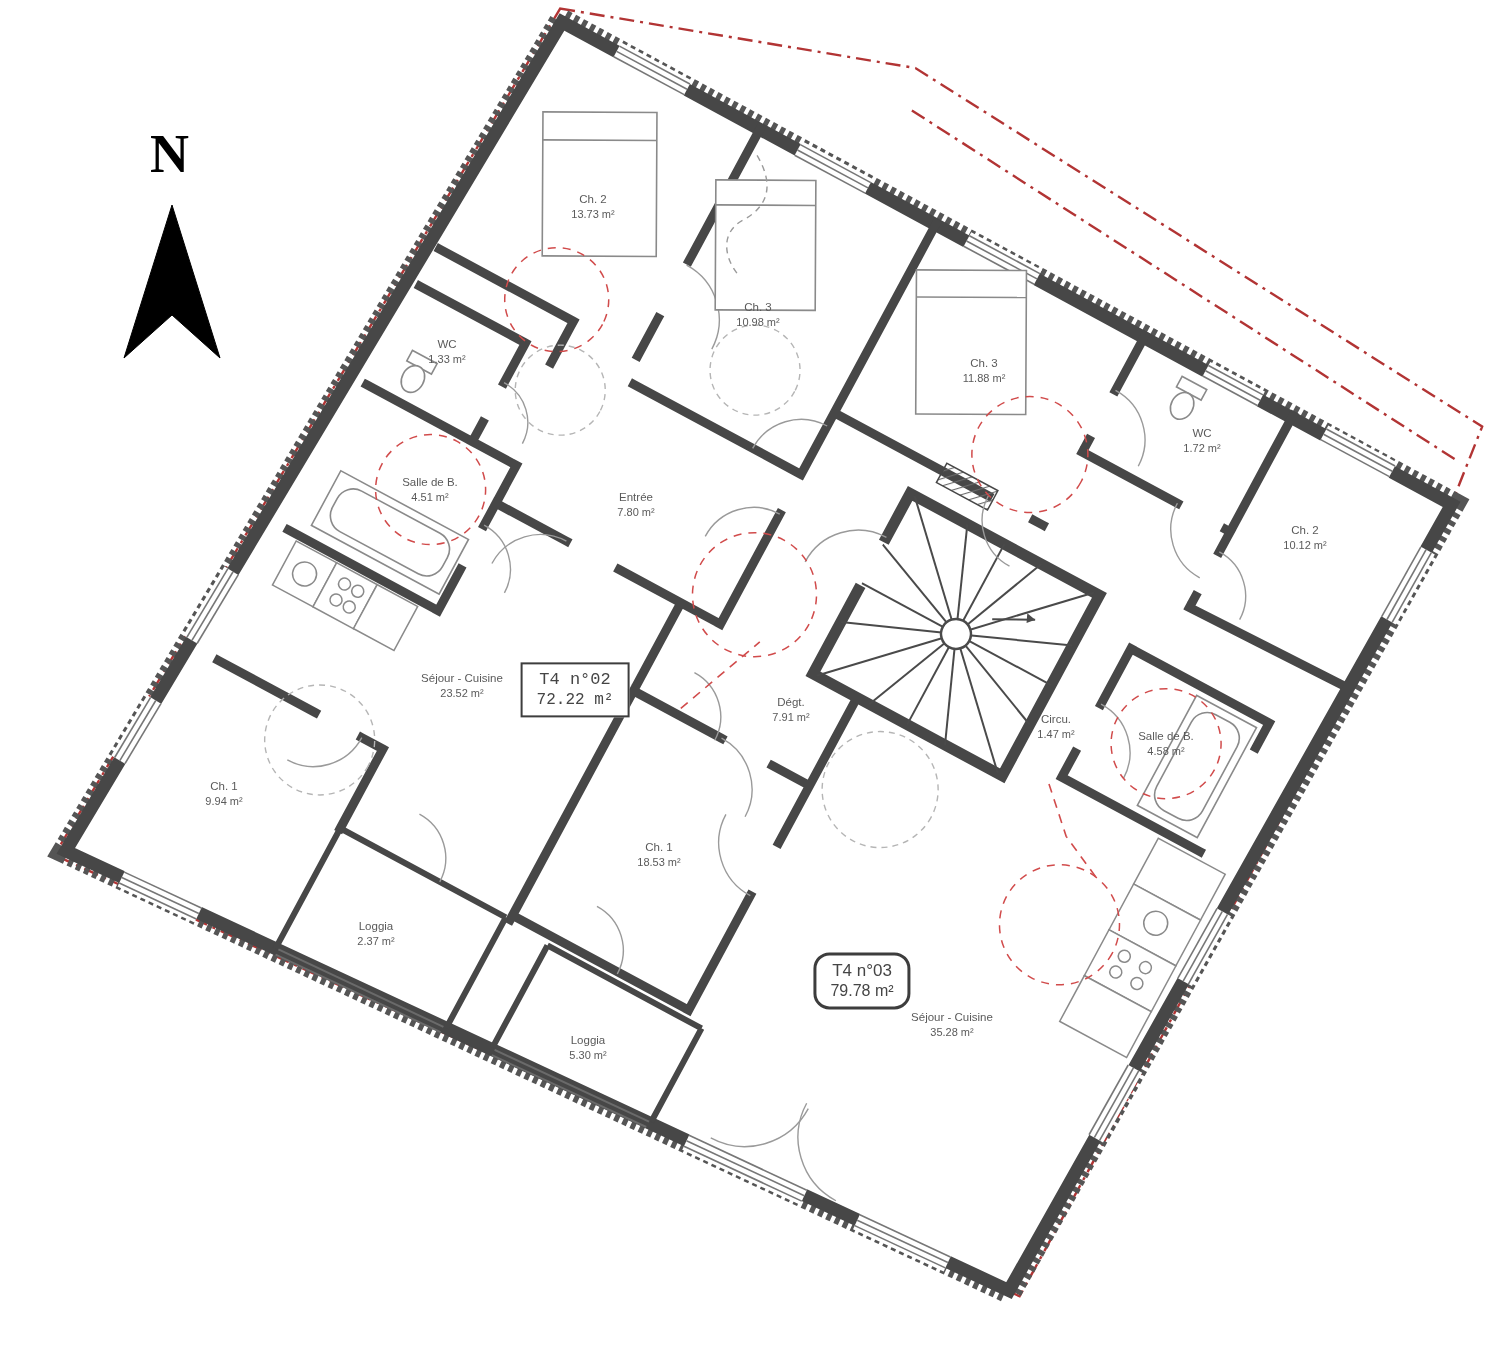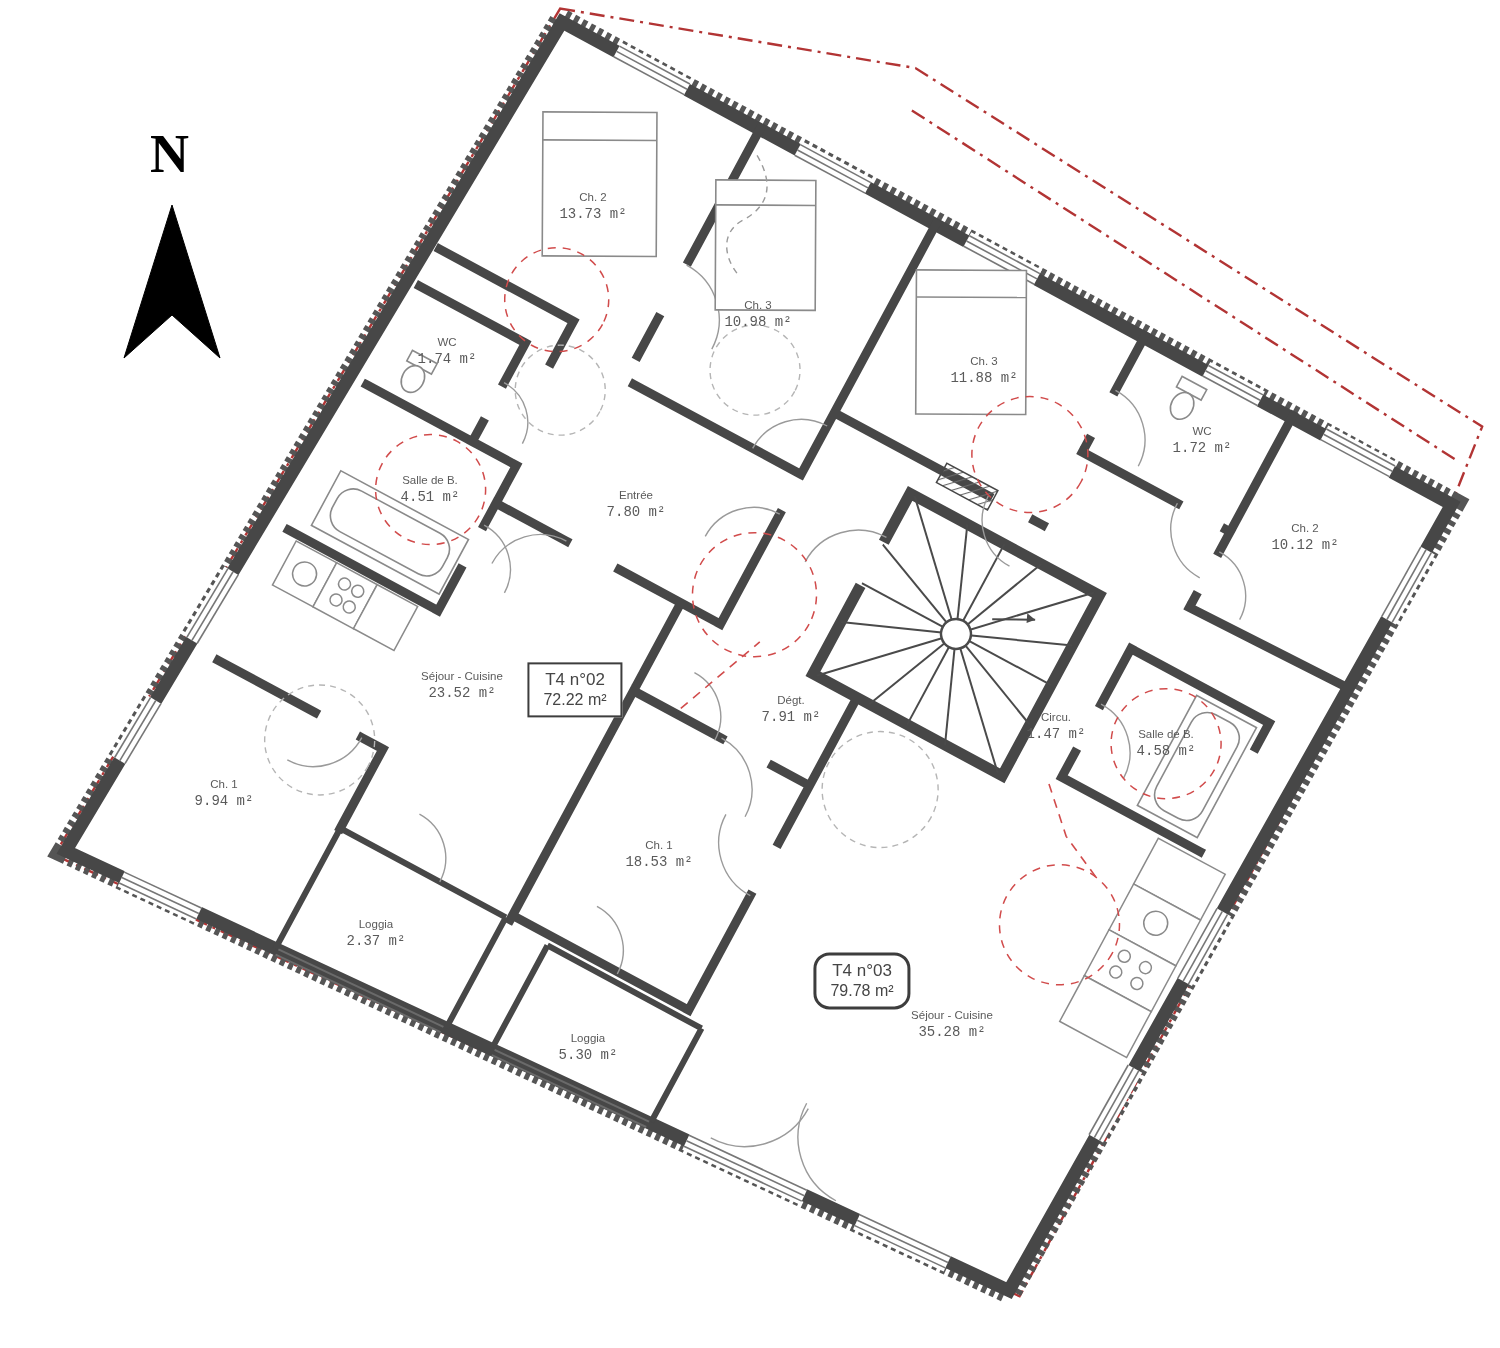--- a/index.html
+++ b/index.html
@@ -8,21 +8,21 @@
     font-family:"Liberation Sans", sans-serif;
   }
   .plan-svg{position:absolute;left:0;top:0;width:1500px;height:1348px;}
   
   .room-label{
     position:absolute;transform:translate(-50%,-50%);
     text-align:center;color:#5a5a5a;line-height:1.3;white-space:nowrap;
     pointer-events:none;
   }
   .room-label .rname{display:block;font-size:11.5px;}
-  .room-label .rarea{display:block;font-size:14px;font-family:Liberation Mono, monospace;}
+  .room-label .rarea{display:block;font-size:11px;}
   
   .lot-box{
     position:absolute;transform:translate(-50%,-50%);
     background:#ffffff;border:2px solid #3d3d3d;
     text-align:center;color:#454545;padding:5px 14px;line-height:1.25;
   }
   .lot-box.heavy{border-width:3px;border-radius:16px;}
   .lot-box .lname{display:block;font-size:17px;}
   .lot-box .larea{display:block;font-size:16px;}
   .north-text{
@@ -308,21 +308,21 @@
       <div class="room-label" style="left: 593px; top: 207px;">
         <span class="rname">Ch. 2</span>
         <span class="rarea">13.73 m²</span>
       </div>
       <div class="room-label" style="left: 758px; top: 315px;">
         <span class="rname">Ch. 3</span>
         <span class="rarea">10.98 m²</span>
       </div>
       <div class="room-label" style="left: 447px; top: 352px;">
         <span class="rname">WC</span>
-        <span class="rarea">1.74 m²</span>
+        <span class="rarea">1.33 m²</span>
       </div>
       <div class="room-label" style="left: 430px; top: 490px;">
         <span class="rname">Salle de B.</span>
         <span class="rarea">4.51 m²</span>
       </div>
       <div class="room-label" style="left: 636px; top: 505px;">
         <span class="rname">Entrée</span>
         <span class="rarea">7.80 m²</span>
       </div>
       <div class="room-label" style="left: 462px; top: 686px;">
@@ -369,21 +369,21 @@
         <span class="rname">Ch. 1</span>
         <span class="rarea">18.53 m²</span>
       </div>
       <div class="room-label" style="left: 952px; top: 1025px;">
         <span class="rname">Séjour - Cuisine</span>
         <span class="rarea">35.28 m²</span>
       </div>
     </div>
 
   <div style="position:absolute;inset:0;">
-      <div class="lot-box" style="left: 575px; top: 690px;">
+      <div class="lot-box" style="left: 575px; top: 690px; font-family: Liberation Mono, monospace;">
         <span class="lname">T4 n°02</span>
         <span class="larea">72.22 m²</span>
       </div>
       <div class="lot-box heavy" style="left: 862px; top: 981px;">
         <span class="lname">T4 n°03</span>
         <span class="larea">79.78 m²</span>
       </div>
     </div>
 
 </div>

